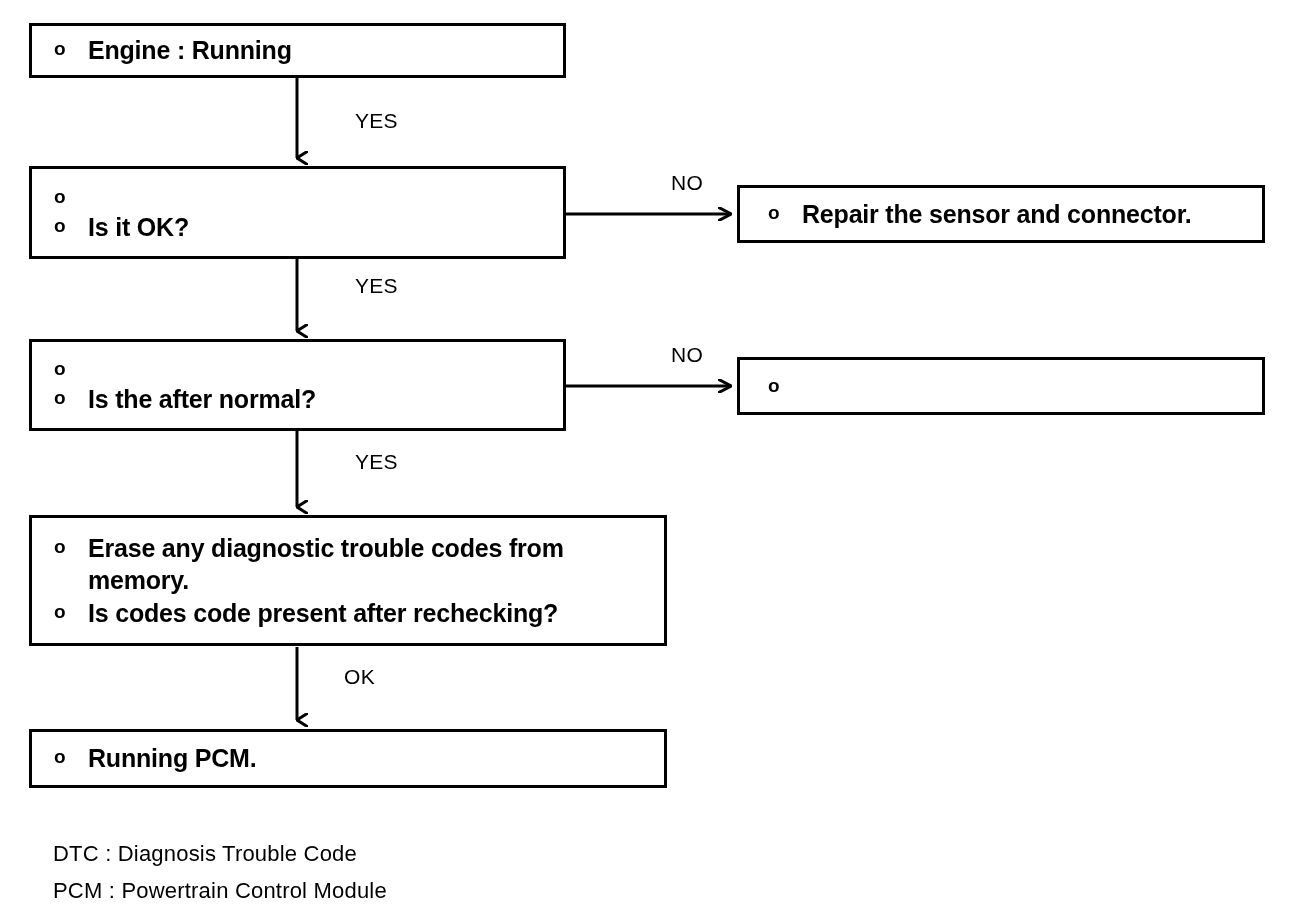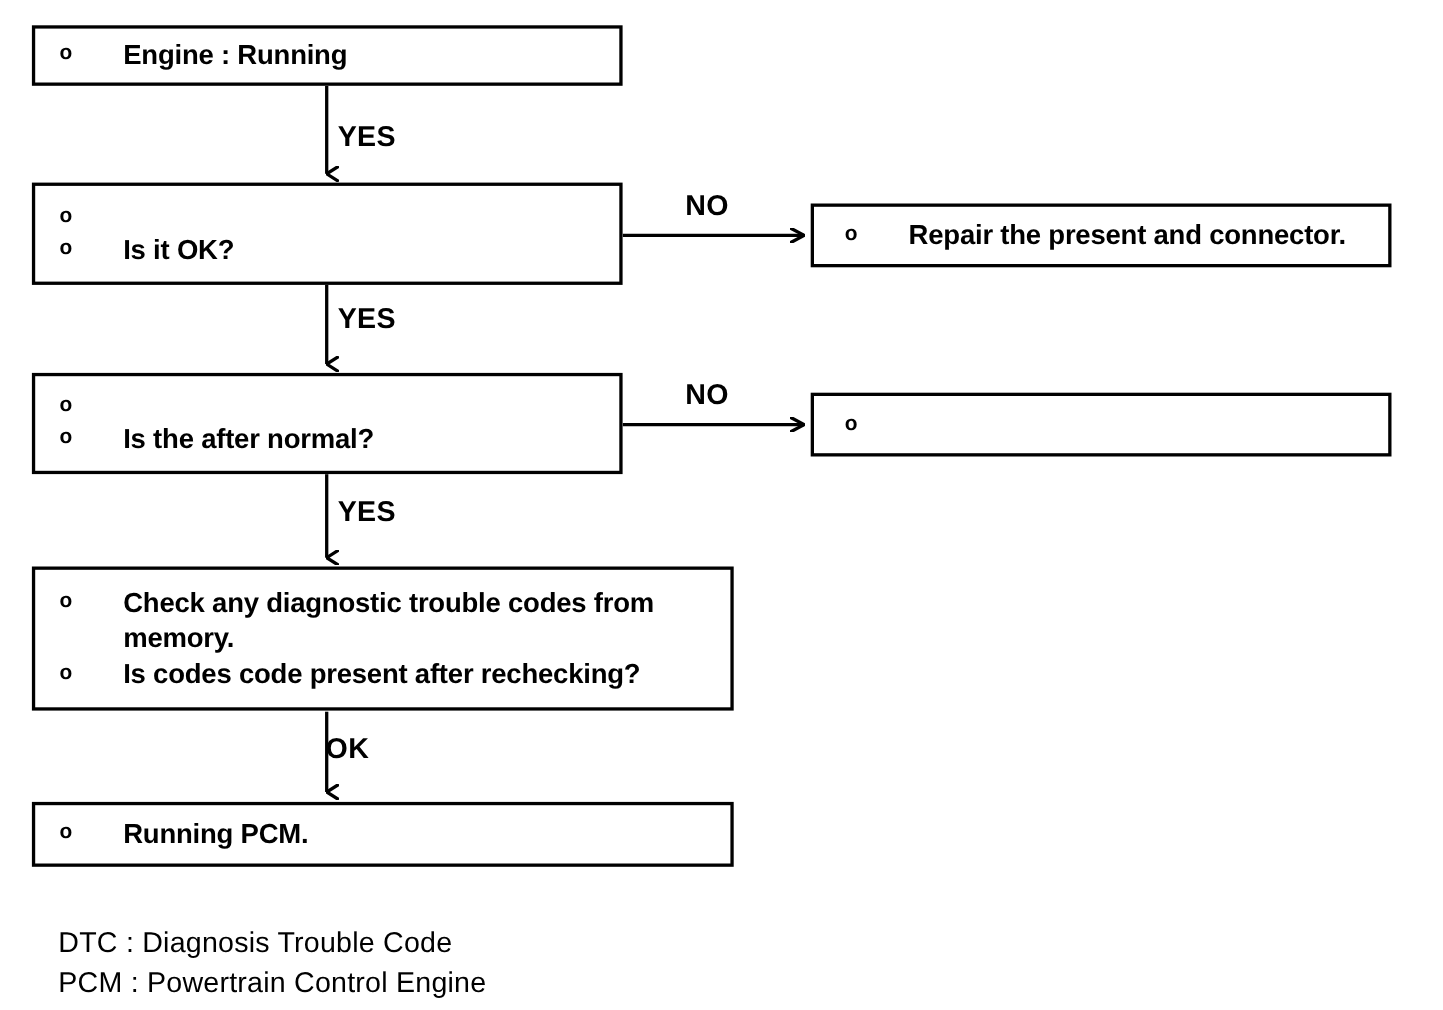--- a/index.html
+++ b/index.html
@@ -40,32 +40,32 @@
   .bullet-mark {
     font-size: 19px;
     font-weight: bold;
     line-height: 1.55;
     width: 34px;
     flex: 0 0 34px;
   }
   .bullet-text {
     flex: 1 1 auto;
     white-space: pre-line;
-    margin-left: 24px;
   }
   .edge-label {
     position: absolute;
-    font-size: 26px;
-    font-weight: bold;
+    font-size: 21px;
+    font-weight: normal;
     letter-spacing: 0.3px;
     white-space: nowrap;
+    margin-left: 48px;
   }
   .legend {
     position: absolute;
-    font-size: 26px;
+    font-size: 22px;
     font-weight: normal;
     letter-spacing: 0.2px;
     line-height: 1.42;
     white-space: pre-line;
   }
   svg.wires {
     position: absolute;
     left: 0;
     top: 0;
     width: 1312px;
@@ -114,21 +114,21 @@
     </div>
     <div class="bullet-line">
       <span class="bullet-mark">o</span>
       <span class="bullet-text">Is it OK?</span>
     </div>
   </div>
 
   <div class="node" style="left:737px; top:185px; width:528px; height:58px;">
     <div class="bullet-line" style="padding-left:28px;">
       <span class="bullet-mark">o</span>
-      <span class="bullet-text">Repair the present and connector.</span>
+      <span class="bullet-text">Repair the sensor and connector.</span>
     </div>
   </div>
 
   <div class="node" style="left:29px; top:339px; width:537px; height:92px;">
     <div class="bullet-line">
       <span class="bullet-mark">o</span>
     </div>
     <div class="bullet-line">
       <span class="bullet-mark">o</span>
       <span class="bullet-text">Is the after normal?</span>
@@ -137,21 +137,21 @@
 
   <div class="node" style="left:737px; top:357px; width:528px; height:58px;">
     <div class="bullet-line" style="padding-left:28px;">
       <span class="bullet-mark">o</span>
     </div>
   </div>
 
   <div class="node" style="left:29px; top:515px; width:638px; height:131px;">
     <div class="bullet-line">
       <span class="bullet-mark">o</span>
-      <span class="bullet-text">Check any diagnostic trouble codes from
+      <span class="bullet-text">Erase any diagnostic trouble codes from
 memory.</span>
     </div>
     <div class="bullet-line">
       <span class="bullet-mark">o</span>
       <span class="bullet-text">Is codes code present after rechecking?</span>
     </div>
   </div>
 
   <div class="node" style="left:29px; top:729px; width:638px; height:59px;">
     <div class="bullet-line">
@@ -161,15 +161,15 @@
   </div>
 
   <div class="edge-label" style="left:307px; top:109px;">YES</div>
   <div class="edge-label" style="left:623px; top:171px;">NO</div>
   <div class="edge-label" style="left:307px; top:274px;">YES</div>
   <div class="edge-label" style="left:623px; top:343px;">NO</div>
   <div class="edge-label" style="left:307px; top:450px;">YES</div>
   <div class="edge-label" style="left:296px; top:665px;">OK</div>
 
   <div class="legend" style="left:53px; top:838px;">DTC : Diagnosis Trouble Code</div>
-  <div class="legend" style="left:53px; top:875px;">PCM : Powertrain Control Engine</div>
+  <div class="legend" style="left:53px; top:875px;">PCM : Powertrain Control Module</div>
 
 </div>
 
 </body></html>

